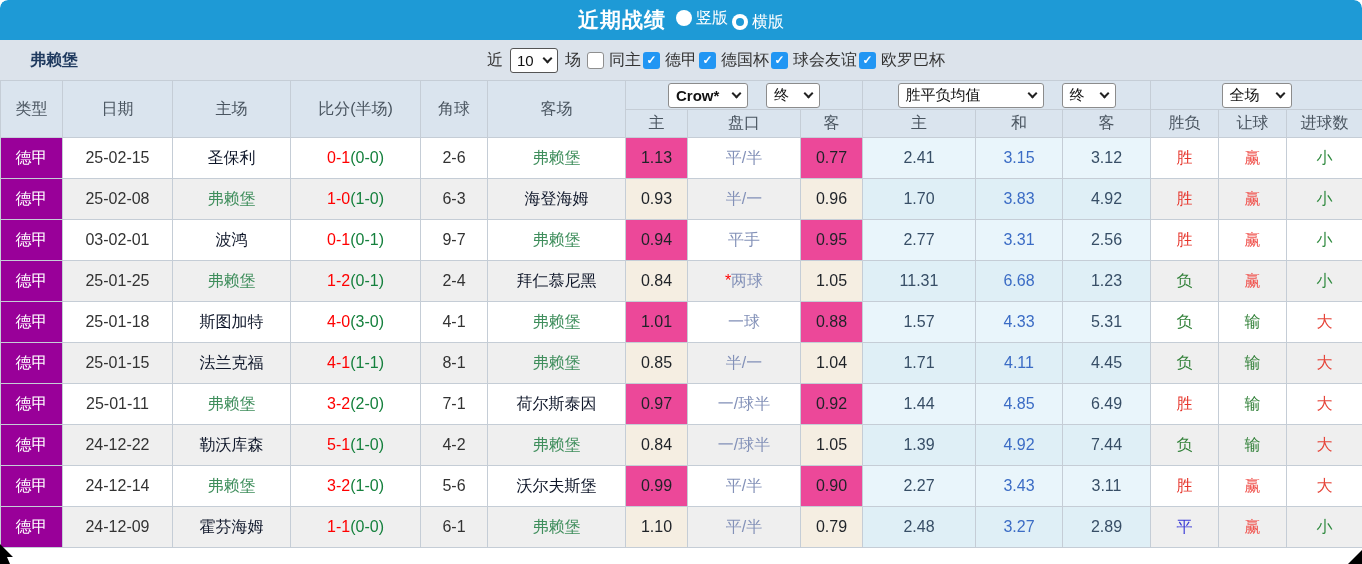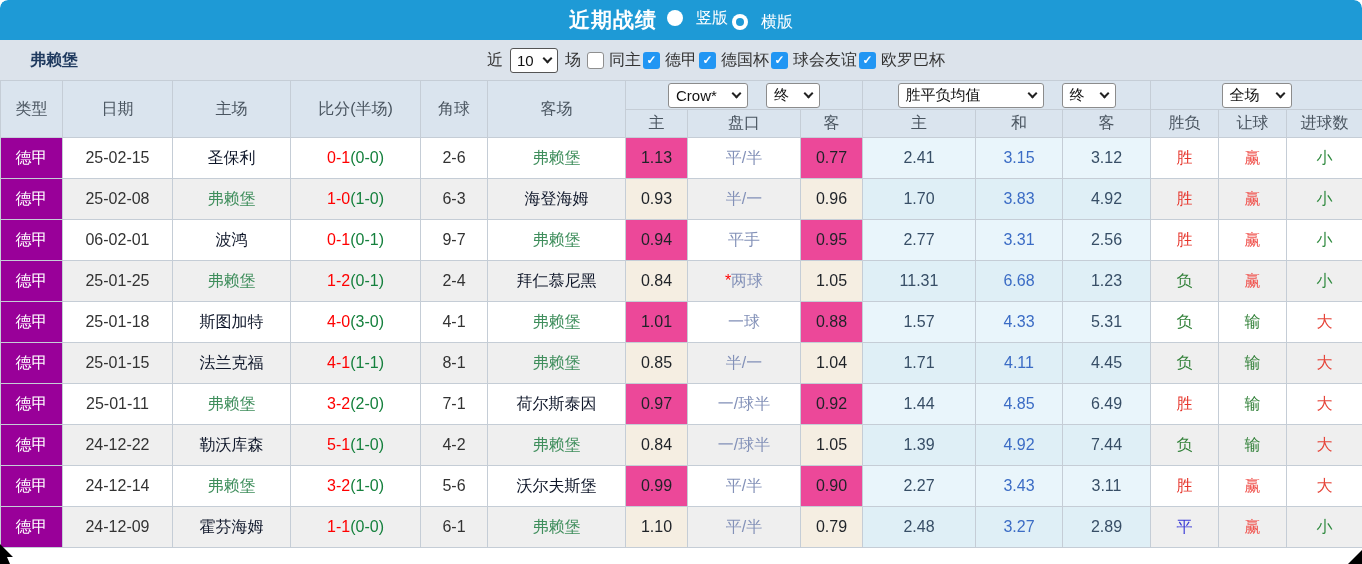--- a/index.html
+++ b/index.html
@@ -10,21 +10,21 @@
     overflow:hidden; border-radius:8px 8px 0 0;
   }
 
   
   #titlebar {
     height:40px; background:#1e9ad6; border-radius:8px 8px 0 0;
     display:flex; align-items:center; justify-content:center; gap:6px;
     color:#fff;
   }
   #titlebar .title { font-size:21px; font-weight:bold; letter-spacing:1px; }
-  .radio-pair { display:inline-flex; align-items:center; gap:13px; margin-left:4px; }
+  .radio-pair { display:inline-flex; align-items:center; gap:4px; margin-left:4px; }
   .radio {
     width:16px; height:16px; border-radius:50%; background:#fff;
     display:inline-flex; align-items:center; justify-content:center; cursor:pointer;
   }
   .radio .dot { width:8px; height:8px; border-radius:50%; background:#1e9ad6; }
   .radio-label { font-size:16px; color:#fff; }
 
   
   #toolbar {
     position:relative; height:40px; background:#dce3eb;
@@ -56,21 +56,21 @@
   th, td { border:1px solid #c5cdd6; text-align:center; overflow:hidden; white-space:nowrap; }
   thead th { background:#dae4ee; color:#4a5560; font-weight:normal; font-size:16px; }
   thead tr.hdr-top th { height:29px; }
   thead tr.hdr-sub th { height:28px; }
   .sel-wrap { display:flex; align-items:center; justify-content:center; gap:18px; }
   .select {
     display:inline-flex; align-items:center; justify-content:space-between;
     background:#fff; border:1px solid #8c8c8c; border-radius:3px;
     height:25px; padding:0 7px; font-size:15px; color:#111; cursor:pointer;
   }
-  .select.w-company { min-width:80px; }
+  .select.w-company { min-width:80px;font-weight:bold; }
   .select.w-time { min-width:54px; }
   .select.w-avg { min-width:146px; }
   .select.w-scope { min-width:70px; }
 
   tbody td { height:41px; font-size:16px; color:#333; }
   tbody tr.r-odd  { background:#ffffff; }
   tbody tr.r-even { background:#efefef; }
   td.league { background:#990099; color:#fff; }
   td.team { color:#0f172a; }
   td.team.fr { color:#3f8e5c; }
@@ -239,21 +239,21 @@
           <td class="odds">0.96</td>
           <td class="avg">1.70</td>
           <td class="avg draw">3.83</td>
           <td class="avg">4.92</td>
           <td class="res" style="color: rgb(230, 53, 43);">胜</td>
           <td class="hres" style="color: rgb(240, 85, 80);">赢</td>
           <td class="goals" style="color: rgb(47, 138, 63);">小</td>
         </tr>
         <tr class="r-odd">
           <td class="league">德甲</td>
-          <td class="date">06-02-01</td>
+          <td class="date">03-02-01</td>
           <td class="team">波鸿</td>
           <td class="score"><span class="ft">0-1</span><span class="ht">(0-1)</span></td>
           <td class="corner">9-7</td>
           <td class="team fr">弗赖堡</td>
           <td class="odds">0.94</td>
           <td class="pan">平手</td>
           <td class="odds">0.95</td>
           <td class="avg">2.77</td>
           <td class="avg draw">3.31</td>
           <td class="avg">2.56</td>

